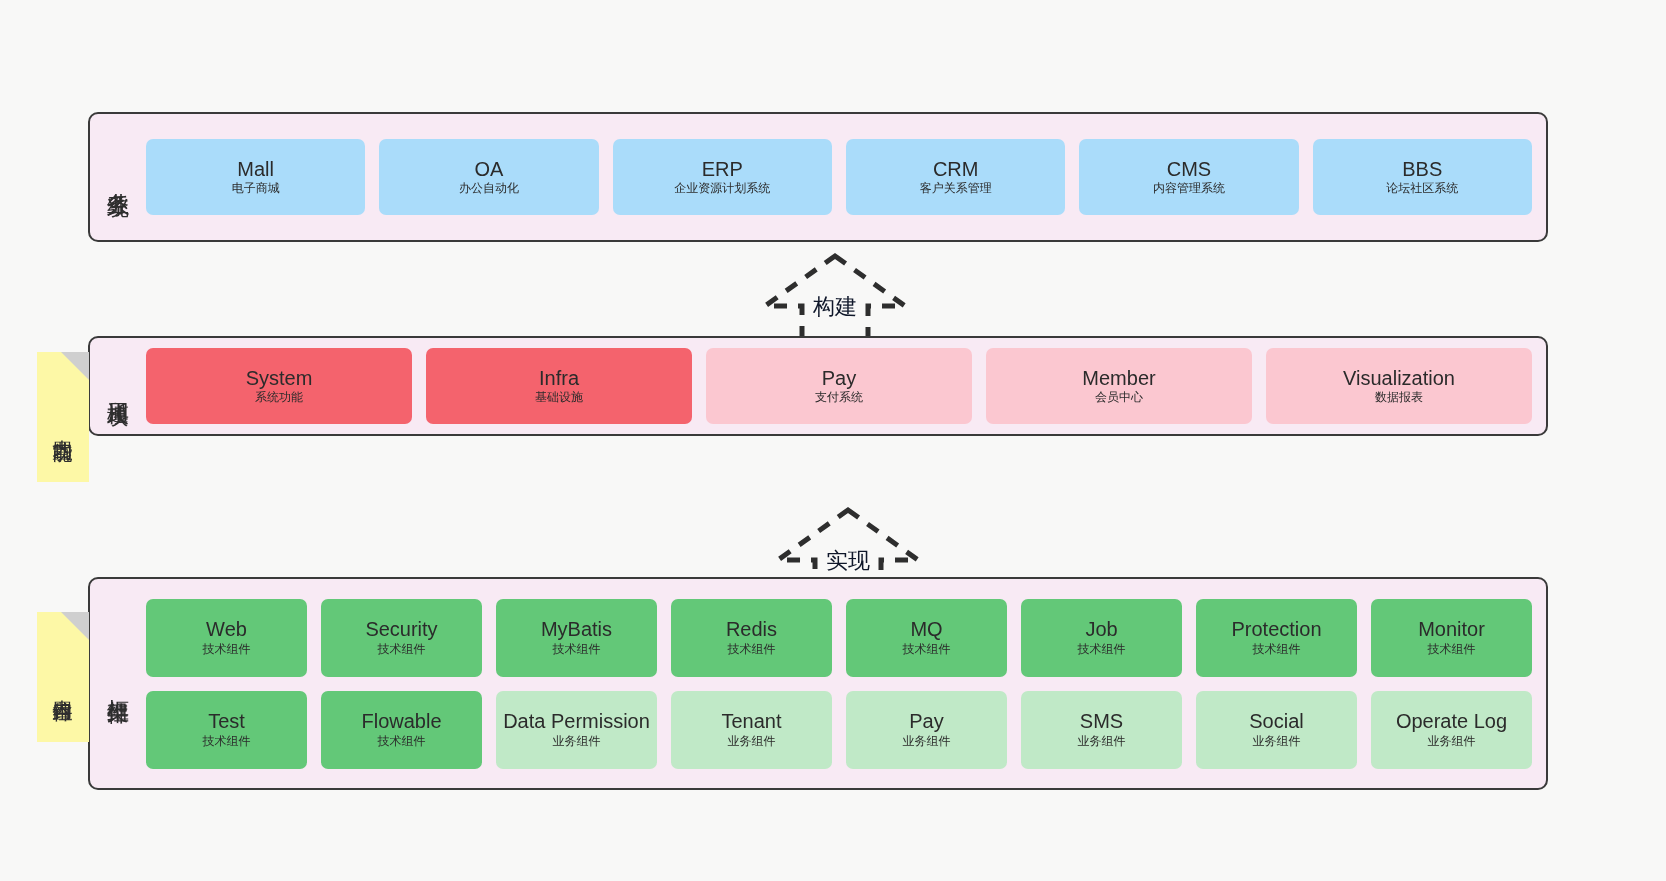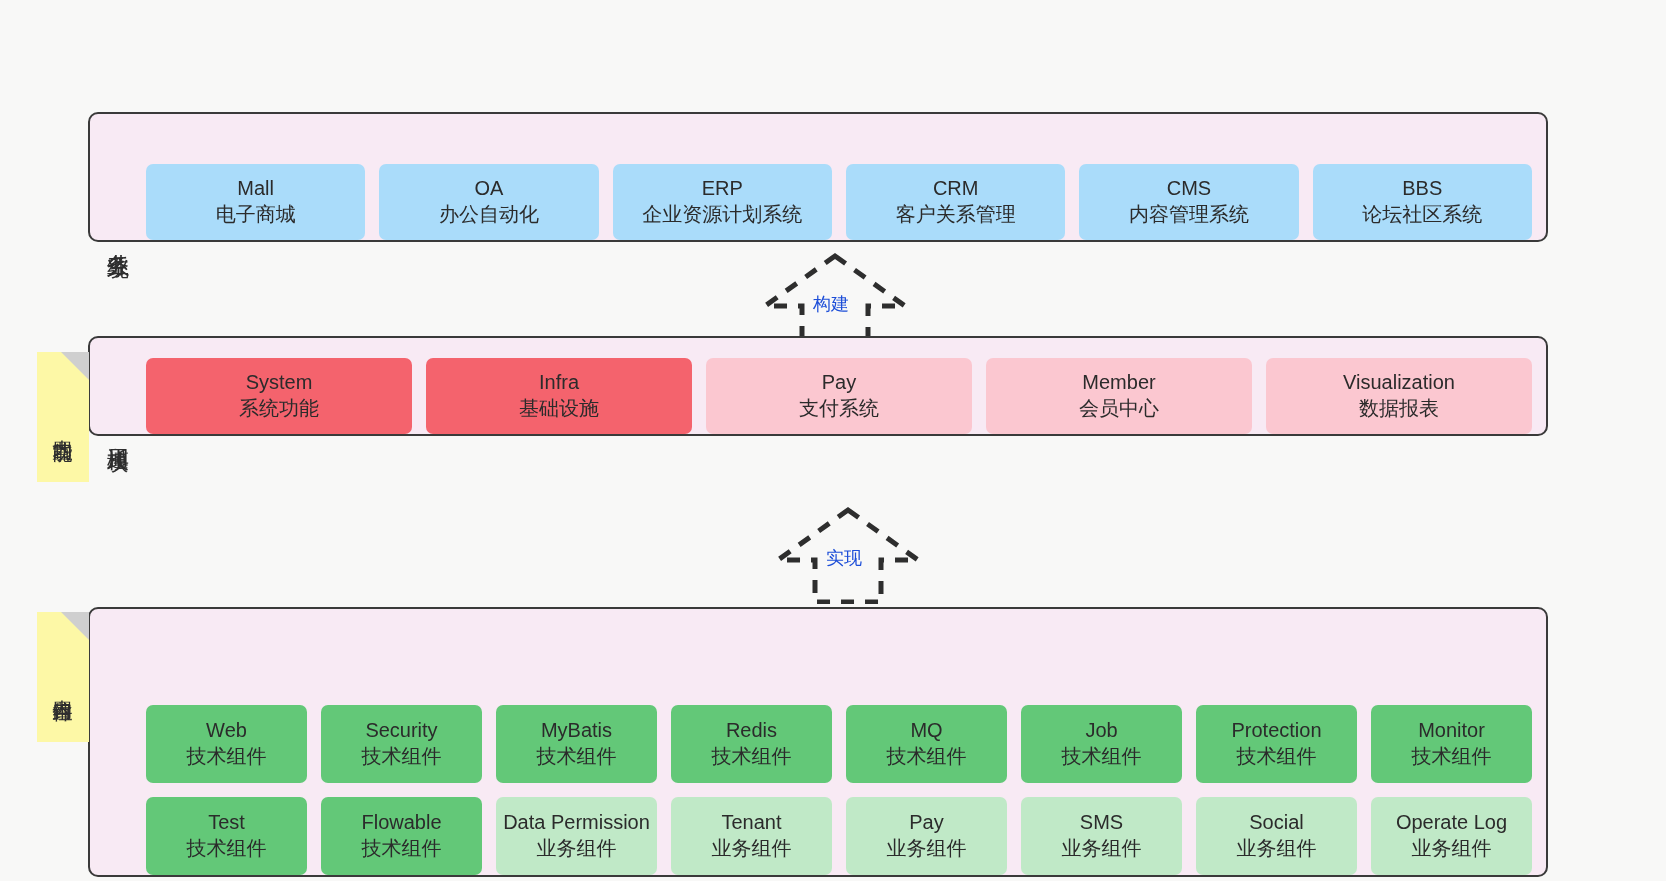--- a/index.html
+++ b/index.html
@@ -11,21 +11,21 @@
   }
   #canvas { position: relative; width: 1666px; height: 881px; }
 
   
   .panel {
     position: absolute;
     background: #f8eaf4;
     border: 2px solid #3a3a3a;
     border-radius: 10px;
     display: flex;
-    align-items: flex-end;
+    align-items: center;
   }
   .panel-label {
     width: 56px;
     flex: 0 0 56px;
     display: flex;
     align-items: center;
     justify-content: center;
     font-size: 22px;
     color: #2e2e2e;
     letter-spacing: 1px;
@@ -56,42 +56,42 @@
     flex-direction: column;
     align-items: center;
     justify-content: center;
     text-align: center;
     color: #2b2b2b;
     line-height: 1.28;
     padding: 6px 4px;
     min-width: 0;
   }
   .card .t-en { font-size: 20px; }
-  .card .t-cn { font-size: 20px; }
+  .card .t-cn { font-size: 12px; font-family: Liberation Mono, monospace; }
 
   .c-blue   { background: #aadcfa; }
   .c-red    { background: #f4636d; }
   .c-pink   { background: #fbc7d0; }
   .c-green  { background: #63c878; }
   .c-lgreen { background: #c0e9c7; }
 
   
   #panel-business { left: 88px;  top: 112px; width: 1460px; height: 130px; }
   #panel-common   { left: 88px;  top: 336px; width: 1460px; height: 100px; }
-  #panel-frame    { left: 88px;  top: 607px; width: 1460px; height: 270px; }
+  #panel-frame    { left: 88px;  top: 577px; width: 1460px; height: 213px; }
 
   #panel-business .card, #panel-common .card { height: 76px; }
   #panel-frame .card { height: 78px; }
 
   
   .arrow-group { position: absolute; }
   .arrow-label {
     position: absolute;
-    font-size: 18px;
-    color: #1d4ed8;
+    font-size: 22px;
+    color: #0f172a;
     white-space: nowrap;
     background: transparent;
   }
   #arrow-build { left: 745px; top: 250px; width: 180px; height: 100px; }
   #arrow-build .arrow-label { left: 68px; top: 42px; }
   #arrow-impl  { left: 758px; top: 504px; width: 180px; height: 100px; }
   #arrow-impl  .arrow-label { left: 68px; top: 42px; }
 
   
   .sticky {

